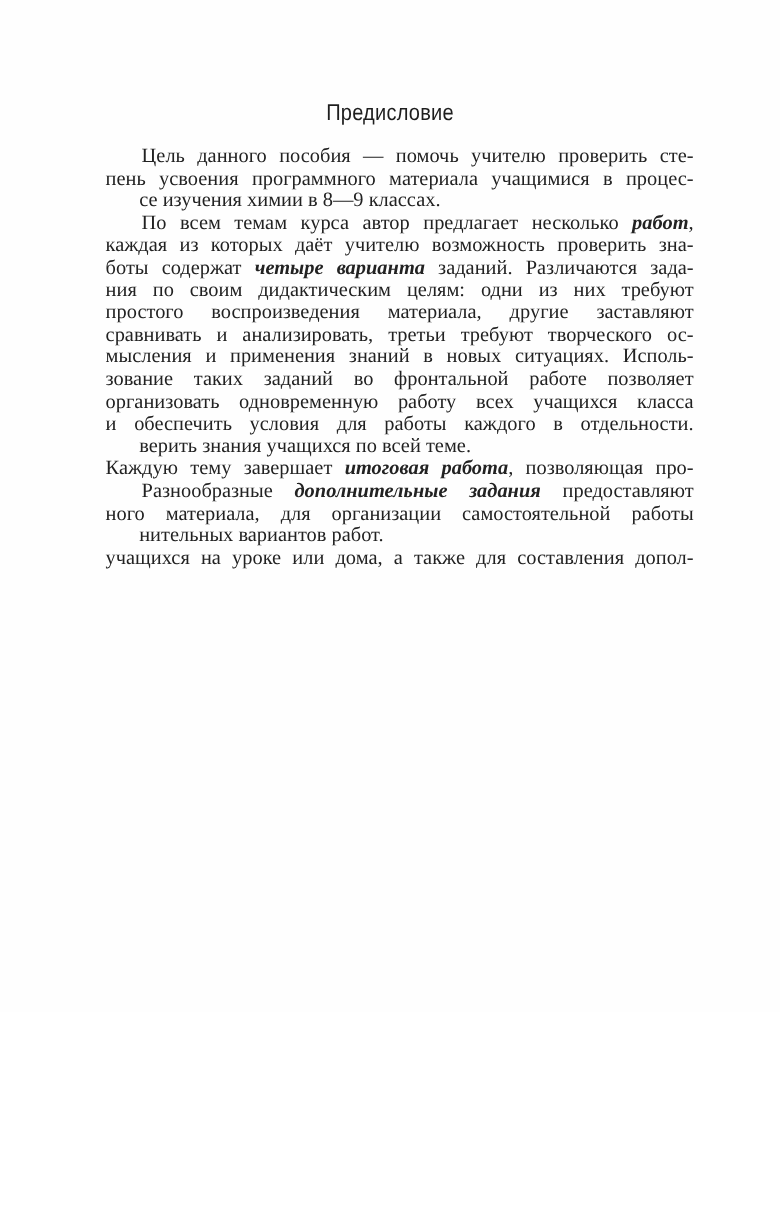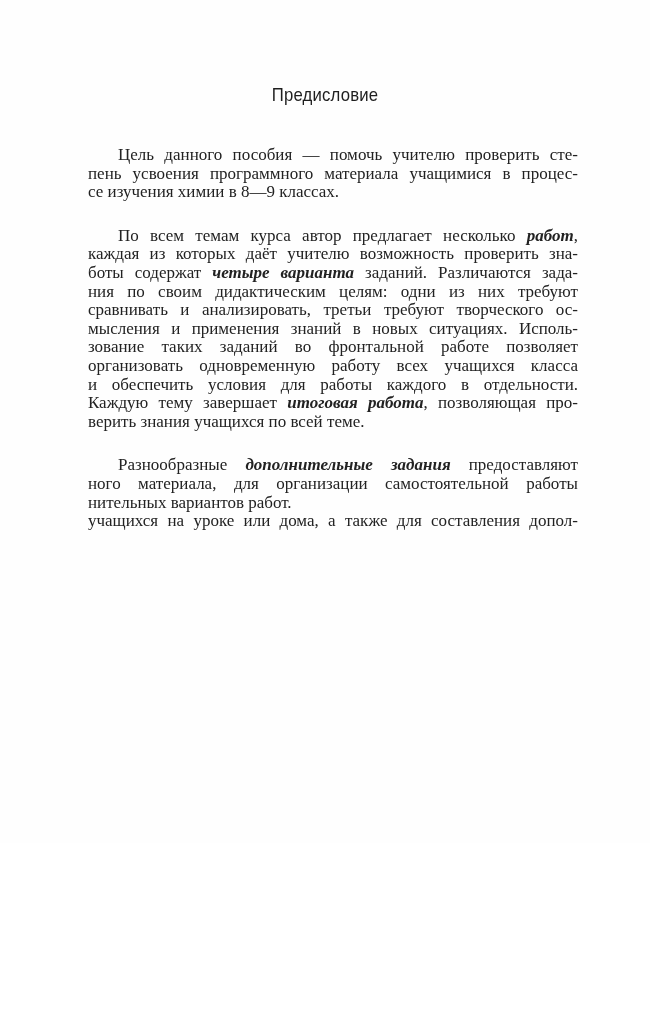--- a/index.html
+++ b/index.html
@@ -14,47 +14,48 @@
   }
   .text {
     position: absolute; left: 88px; top: 121px; width: 490px;
     font-family: "Liberation Serif", serif;
     font-size: 17px; color: #222; line-height: 18.6px;
   }
   .line {
     display: block; height: 18.6px; white-space: nowrap;
     text-align: justify; text-align-last: justify;
   }
-  .line.indent { padding-left: 30px; margin-top: 25px; }
-  .line.last { text-align-last: left; }
+  .line.indent { padding-left: 30px; }
+  .line.last { text-align-last: left; margin-left: 28px; }
   i { font-style: italic; font-weight: bold; }
 </style>
 </head>
 <body>
 
 <div class="page">
   <div class="title">Предисловие</div>
   <div class="text" id="body-text">
       <div>
         <span class="line indent"><span>Цель данного пособия — помочь учителю проверить сте-</span></span>
         <span class="line"><span>пень усвоения программного материала учащимися в процес-</span></span>
         <span class="line last"><span>се изучения химии в 8—9 классах.</span></span>
       </div>
       <div>
         <span class="line indent"><span>По всем темам курса автор предлагает несколько </span><i>работ</i><span>,</span></span>
         <span class="line"><span>каждая из которых даёт учителю возможность проверить зна-</span></span>
         <span class="line"><span>боты содержат </span><i>четыре варианта</i><span> заданий. Различаются зада-</span></span>
         <span class="line"><span>ния по своим дидактическим целям: одни из них требуют</span></span>
+        <span class="line"><span>простого воспроизведения материала, другие заставляют</span></span>
         <span class="line"><span>сравнивать и анализировать, третьи требуют творческого ос-</span></span>
         <span class="line"><span>мысления и применения знаний в новых ситуациях. Исполь-</span></span>
         <span class="line"><span>зование таких заданий во фронтальной работе позволяет</span></span>
         <span class="line"><span>организовать одновременную работу всех учащихся класса</span></span>
         <span class="line"><span>и обеспечить условия для работы каждого в отдельности.</span></span>
+        <span class="line last"><span>верить знания учащихся по всей теме.</span></span>
         <span class="line"><span>Каждую тему завершает </span><i>итоговая работа</i><span>, позволяющая про-</span></span>
-        <span class="line last"><span>верить знания учащихся по всей теме.</span></span>
       </div>
       <div>
         <span class="line indent"><span>Разнообразные </span><i>дополнительные задания</i><span> предоставляют</span></span>
         <span class="line"><span>ного материала, для организации самостоятельной работы</span></span>
         <span class="line last"><span>нительных вариантов работ.</span></span>
         <span class="line"><span>учащихся на уроке или дома, а также для составления допол-</span></span>
       </div>
     </div>
 </div>
 

